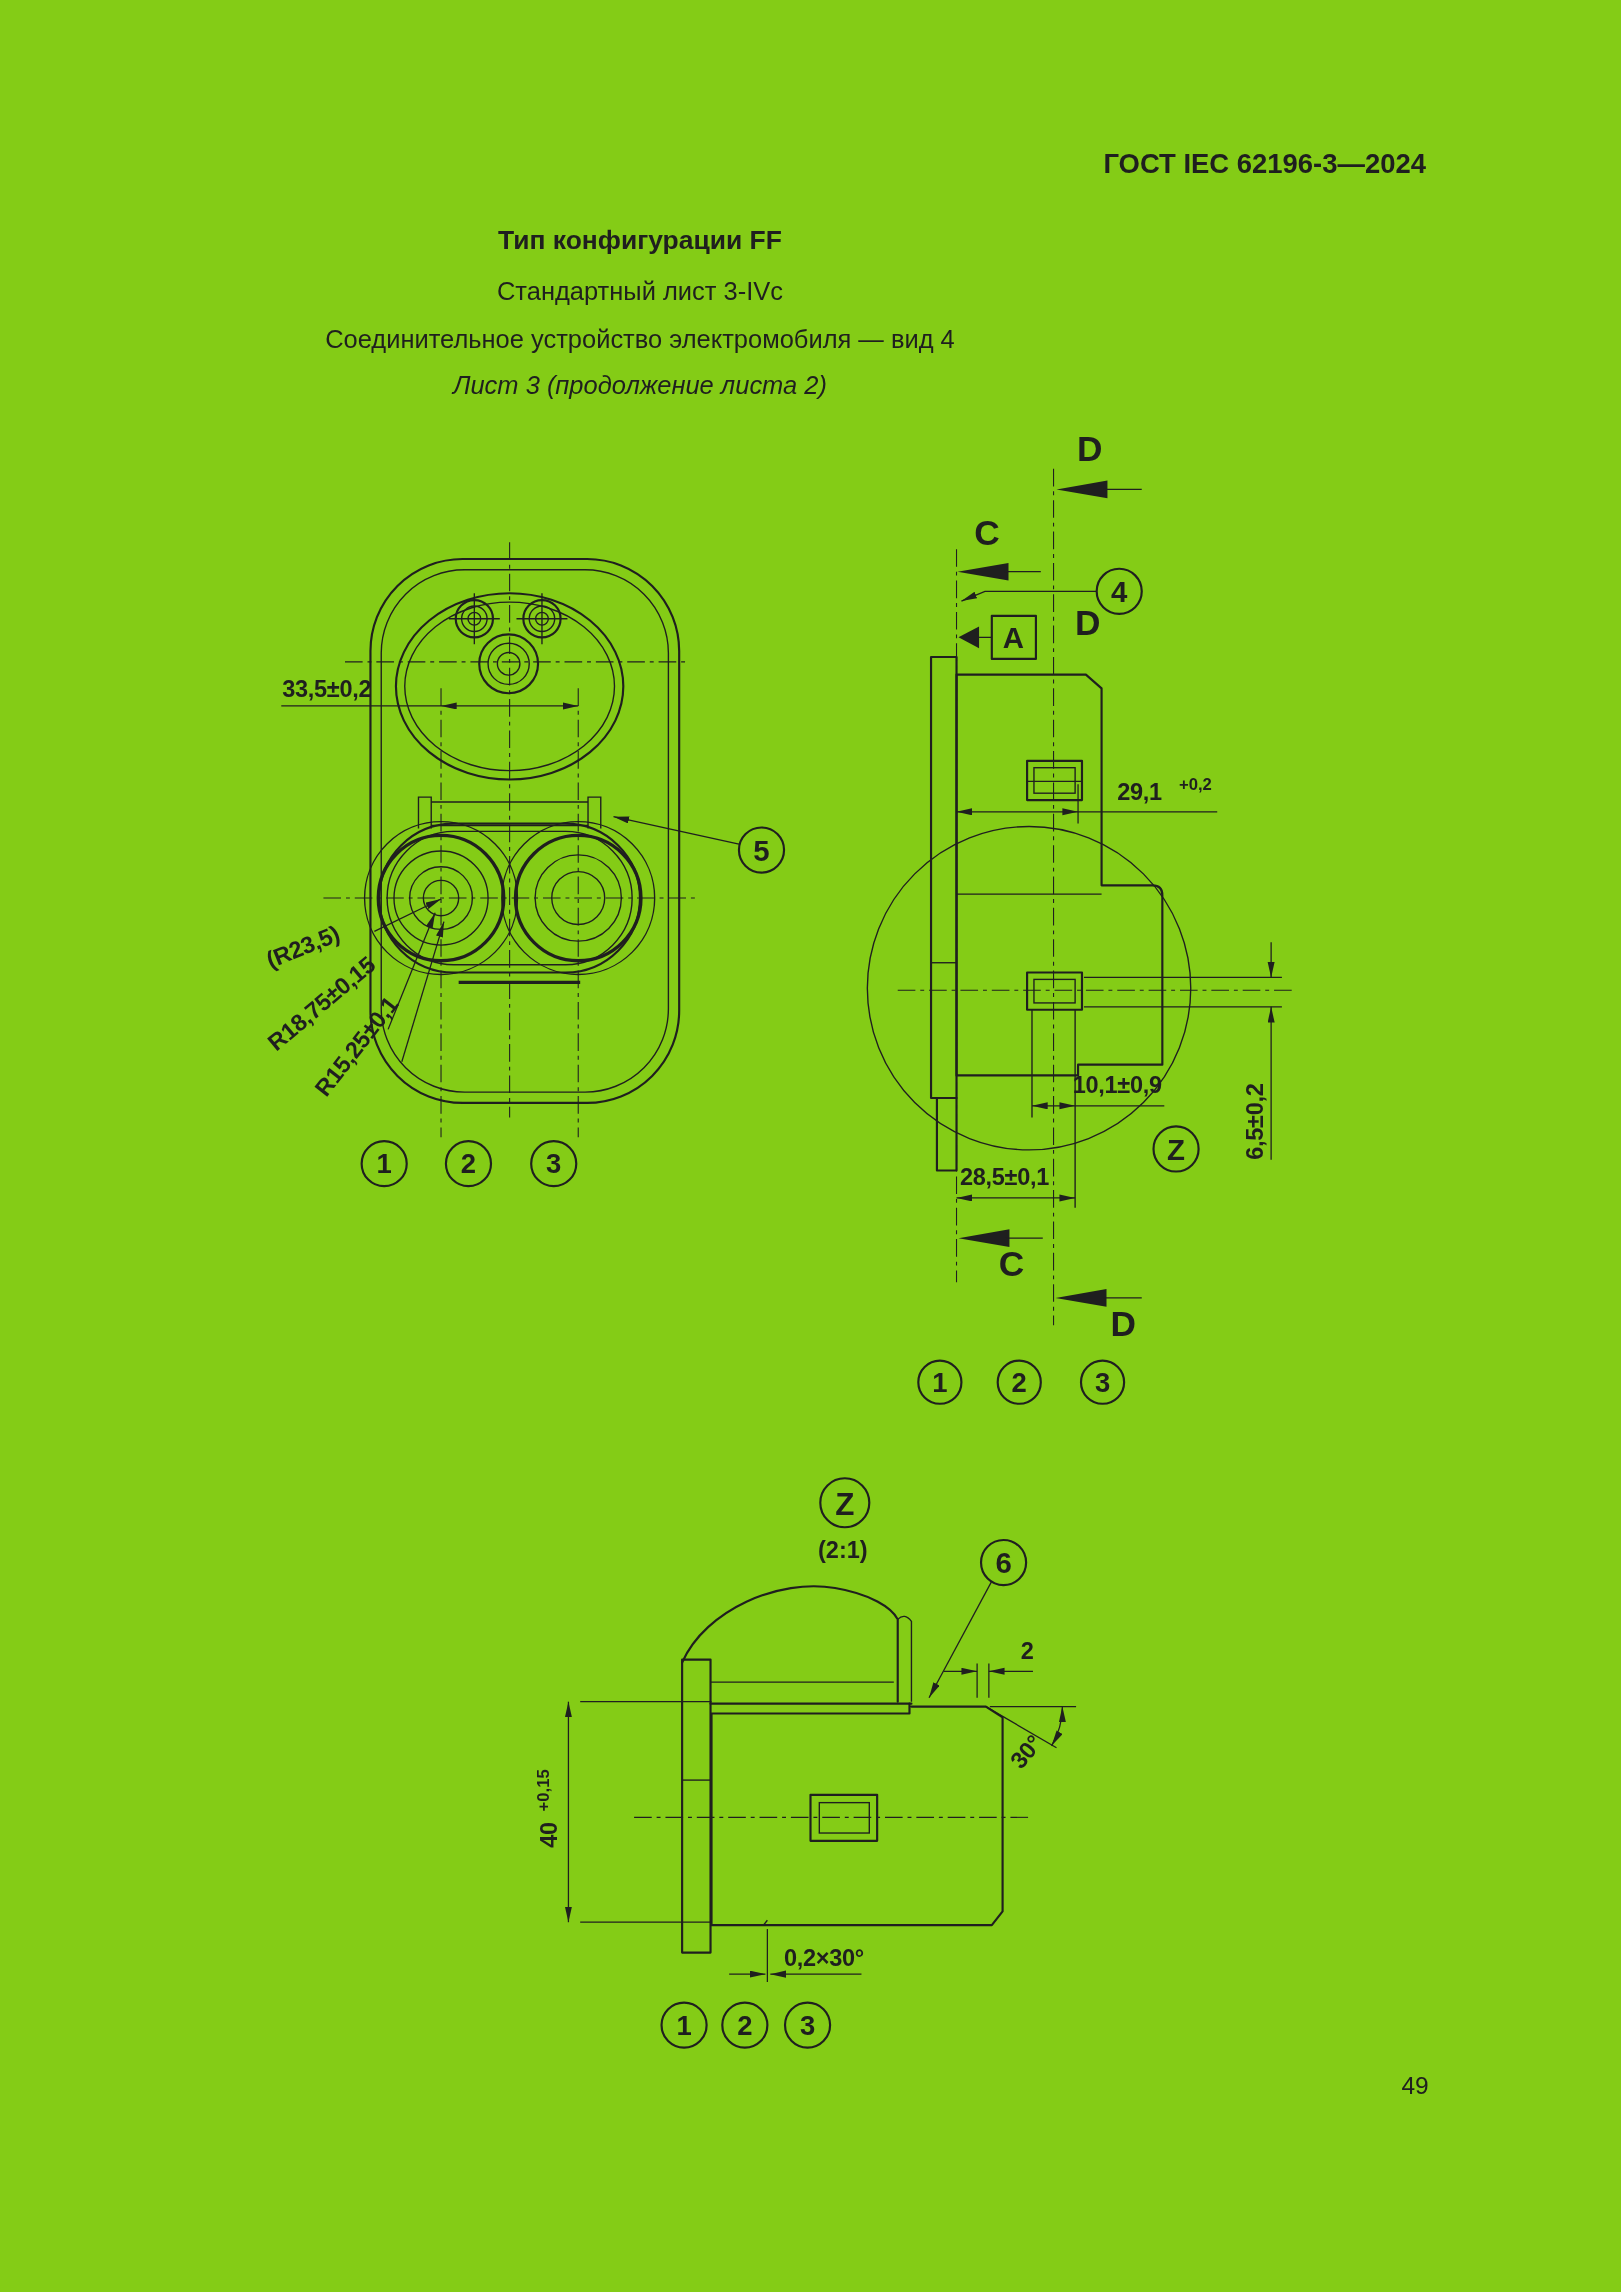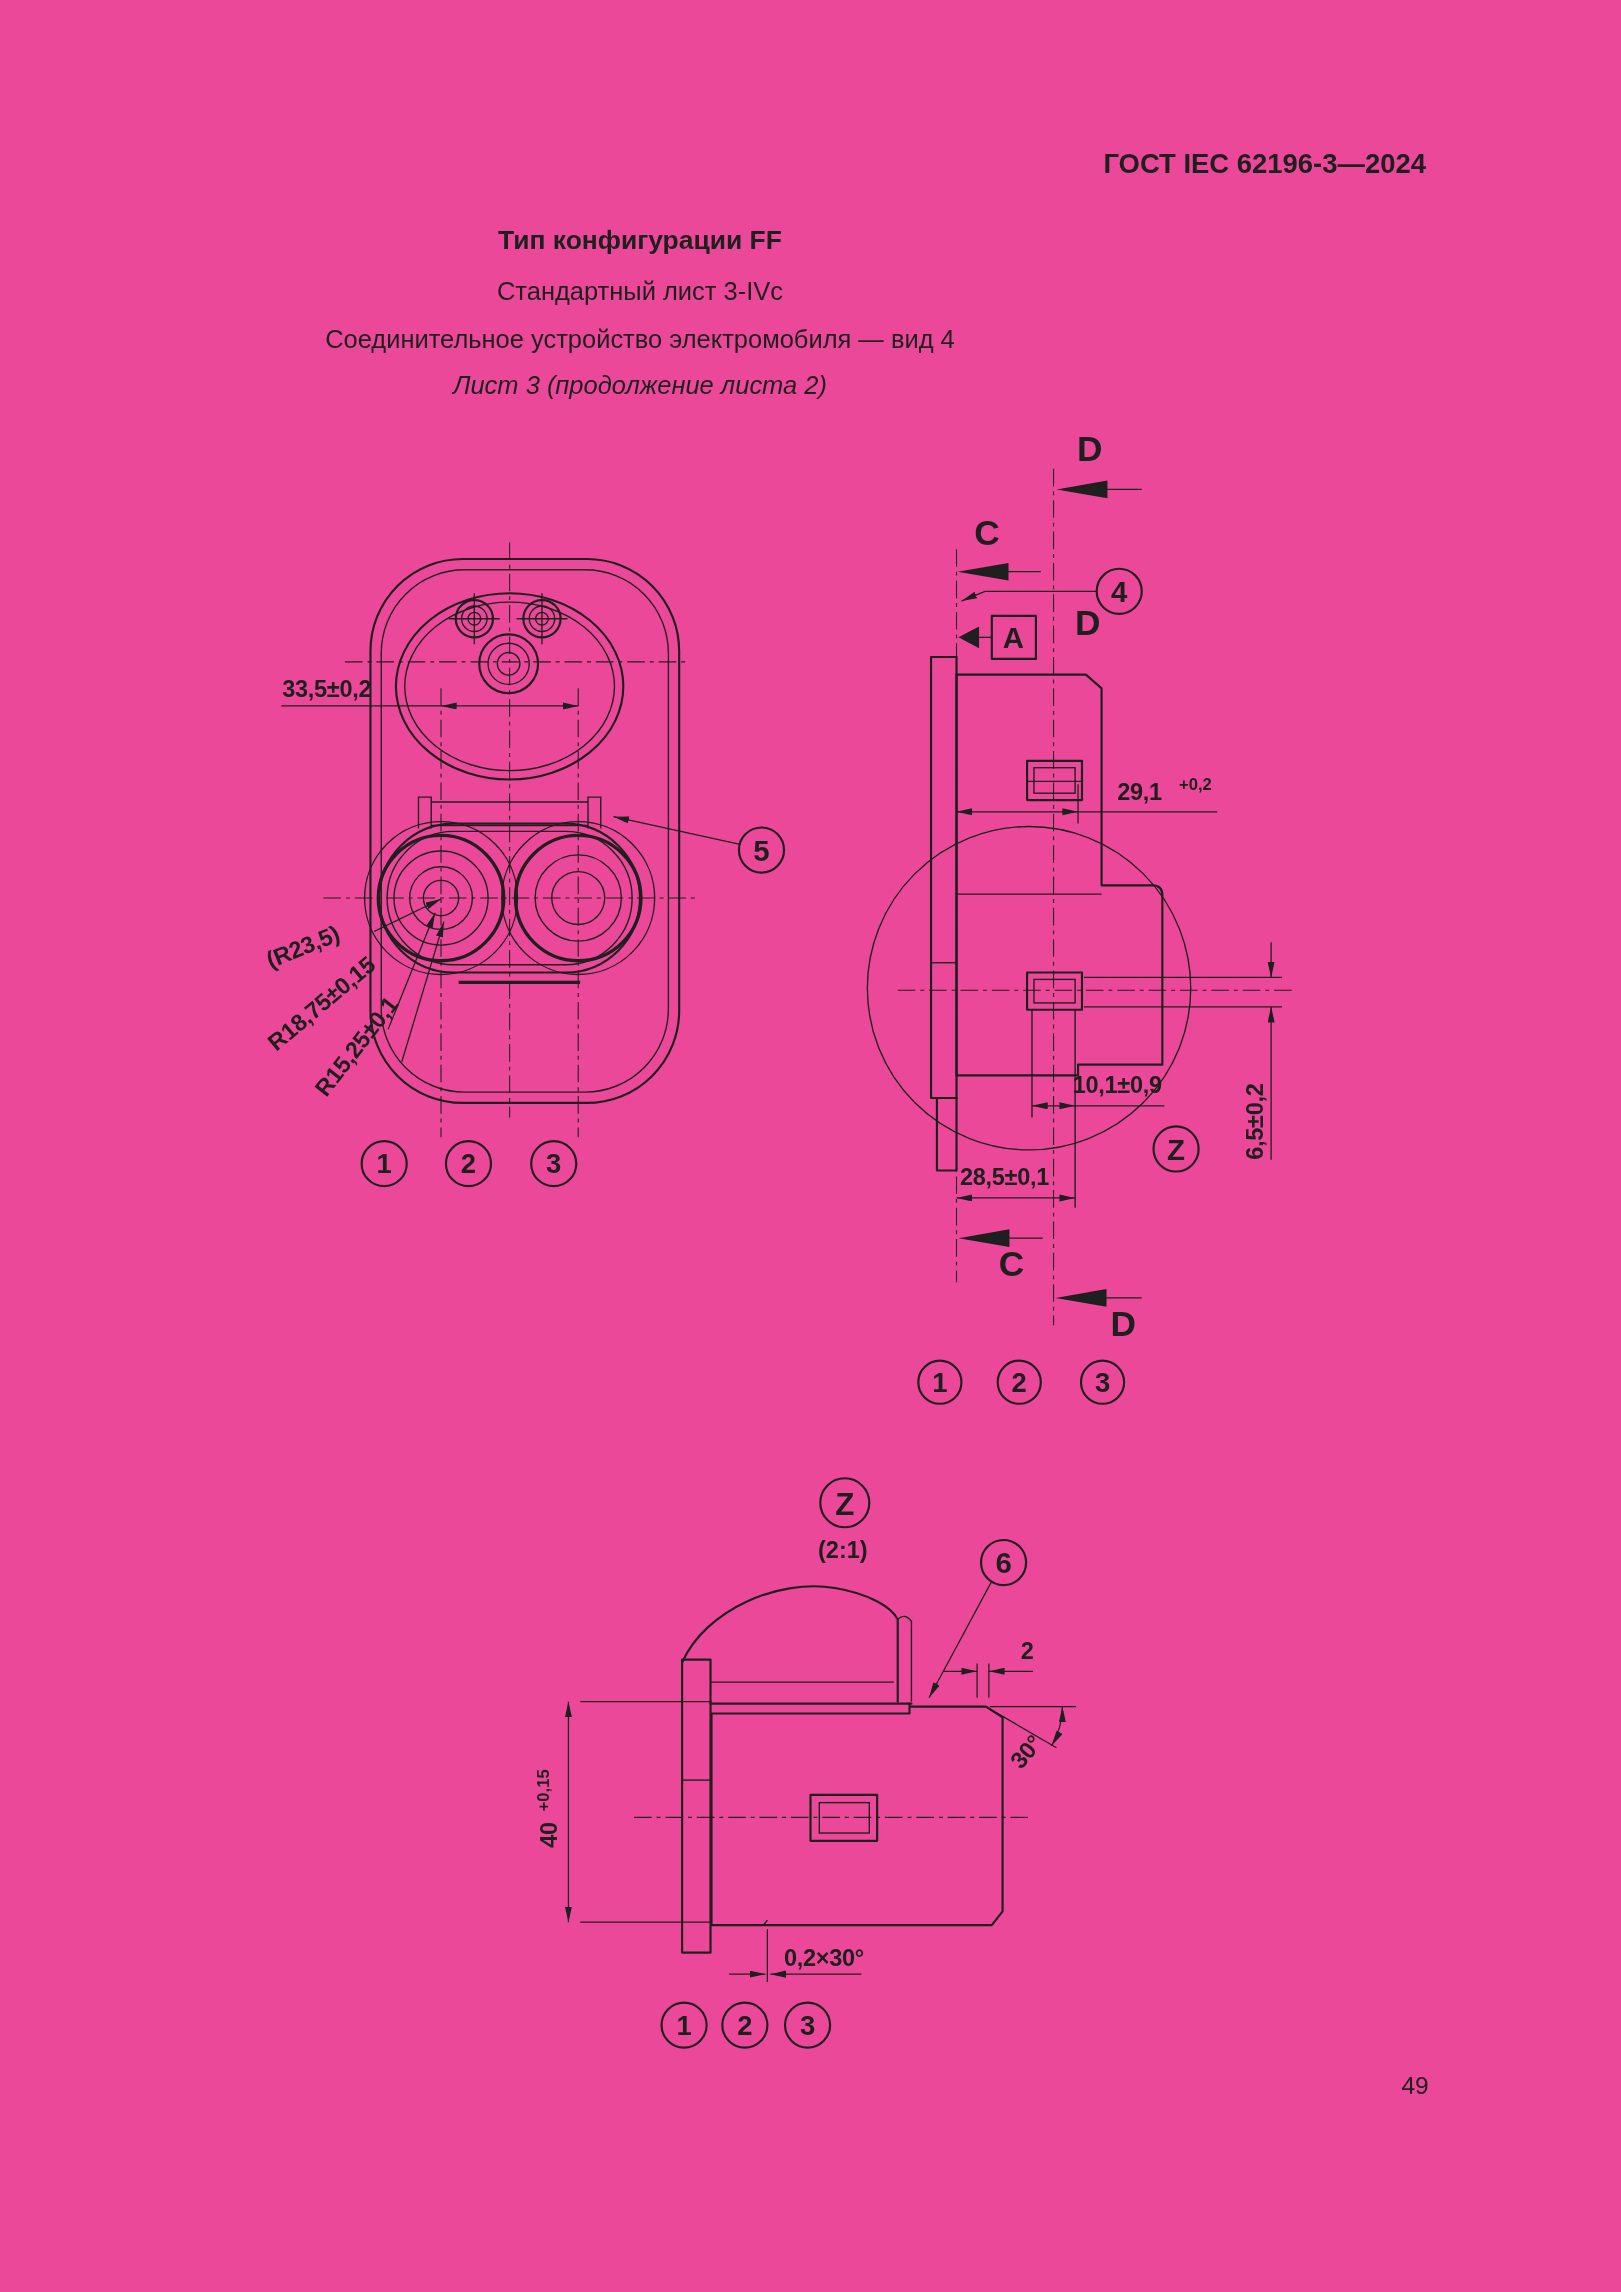--- a/index.html
+++ b/index.html
@@ -1,20 +1,20 @@
 <!DOCTYPE html>
 <html><head>
 <meta charset="utf-8">
 <style>
   html,body{margin:0;padding:0;background:#e8e8e8;}
   .page{
     position:relative;
     width:1621px;height:2293px;
     margin:0 auto;
-    background:#ec4899;
+    background:#84cc16;
     font-family:"Liberation Sans", sans-serif;
     overflow:hidden;
   }
   svg{position:absolute;left:0;top:0;}
   svg text{fill:#1f1f1f;font-family:"Liberation Sans", sans-serif;}
   .ol{fill:none;stroke:#1f1f1f;stroke-width:2.2;stroke-linejoin:round;stroke-linecap:round}
   .ob{fill:none;stroke:#1f1f1f;stroke-width:3.4;stroke-linejoin:round}
   .thin{fill:none;stroke:#1f1f1f;stroke-width:1.4}
   .cl{fill:none;stroke:#1f1f1f;stroke-width:1.1;stroke-dasharray:18 5 4 5}
   .dim{fill:none;stroke:#1f1f1f;stroke-width:1.3}

